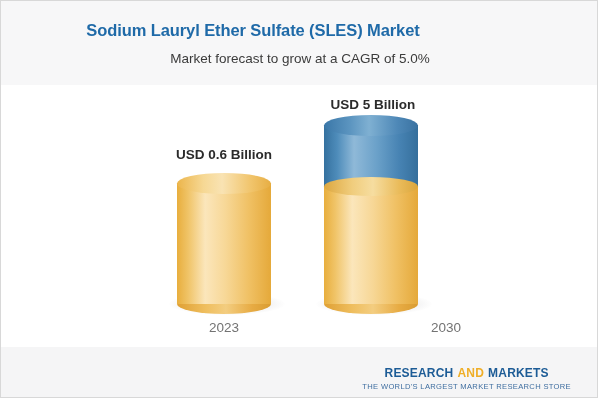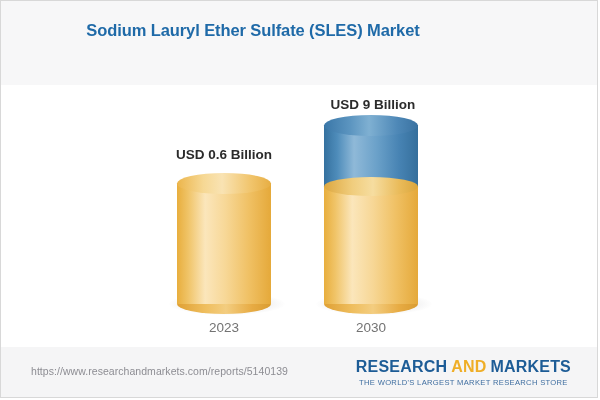--- a/index.html
+++ b/index.html
@@ -129,24 +129,25 @@
     color: #8d8d93;
     letter-spacing: 0.05px;
   }
   #logo-block {
     position: absolute;
     right: 26px;
     top: 357px;
     text-align: center;
   }
   #logo-wordmark {
-    font-size: 16px;
+    font-size: 12px;
     font-weight: bold;
     letter-spacing: 0.2px;
     white-space: nowrap;
+    margin-top: 8px;
   }
   .logo-blue { color: #1d5c96; }
   .logo-gold { color: #efae27; }
   #logo-tagline {
     margin-top: 2px;
     font-size: 7.6px;
     font-weight: normal;
     color: #3f6ea0;
     letter-spacing: 0.32px;
     white-space: nowrap;
@@ -156,58 +157,58 @@
 <body>
 
 <div id="card">
 
   <div id="header-band"></div>
   <div id="plot-area"></div>
   <div id="footer-band"></div>
 
   <div id="chart-title">Sodium Lauryl Ether Sulfate (SLES) Market</div>
 
+  <div id="chart-subtitle">Market forecast to grow at a CAGR of 5.0%</div>
 
   <div class="bar-group">
 
     <div class="bar-value-label" style="left:133px; top:146px;">USD 0.6 Billion</div>
 
     <div class="cyl-shadow" style="left:168px; top:292px; width:116px; height:22px;"></div>
 
     <div class="cyl">
       <div class="cyl-bottom-cap" style="left:176px; top:293px; width:94px; height:20px;"></div>
       <div class="cyl-body-gold" style="left:176px; top:182px; width:94px; height:121px;"></div>
       <div class="cyl-top-gold" style="left:176px; top:172px; width:94px; height:21px;"></div>
     </div>
 
     <div class="bar-category-label" style="left:133px; top:319px;">2023</div>
   </div>
 
   <div class="bar-group">
 
-    <div class="bar-value-label" style="left:282px; top:96px;">USD 9 Billion</div>
+    <div class="bar-value-label" style="left:282px; top:96px;">USD 5 Billion</div>
 
     <div class="cyl-shadow" style="left:315px; top:292px; width:116px; height:22px;"></div>
 
     <div class="cyl">
       <div class="cyl-bottom-cap" style="left:323px; top:293px; width:94px; height:20px;"></div>
 
       <div class="cyl-body-gold" style="left:323px; top:182px; width:94px; height:121px;"></div>
 
       <div class="cyl-body-blue" style="left:323px; top:124px; width:94px; height:62px;"></div>
 
       <div class="seam-blue-gold" style="left:323px; top:176px; width:94px; height:19px;"></div>
 
       <div class="cyl-top-blue" style="left:323px; top:114px; width:94px; height:21px;"></div>
     </div>
 
-    <div class="bar-category-label" style="left:280px; top:319px;">2030</div>
+    <div class="bar-category-label" style="left:280px; top:319px;text-align:right;">2030</div>
   </div>
 
-  <div id="footer-url">https://www.researchandmarkets.com/reports/5140139</div>
 
   <div id="logo-block">
     <div id="logo-wordmark">
       <span class="logo-blue">RESEARCH</span><span class="logo-gold" style="margin:0 4px;">AND</span><span class="logo-blue">MARKETS</span>
     </div>
     <div id="logo-tagline">THE WORLD'S LARGEST MARKET RESEARCH STORE</div>
   </div>
 
 </div>
 

